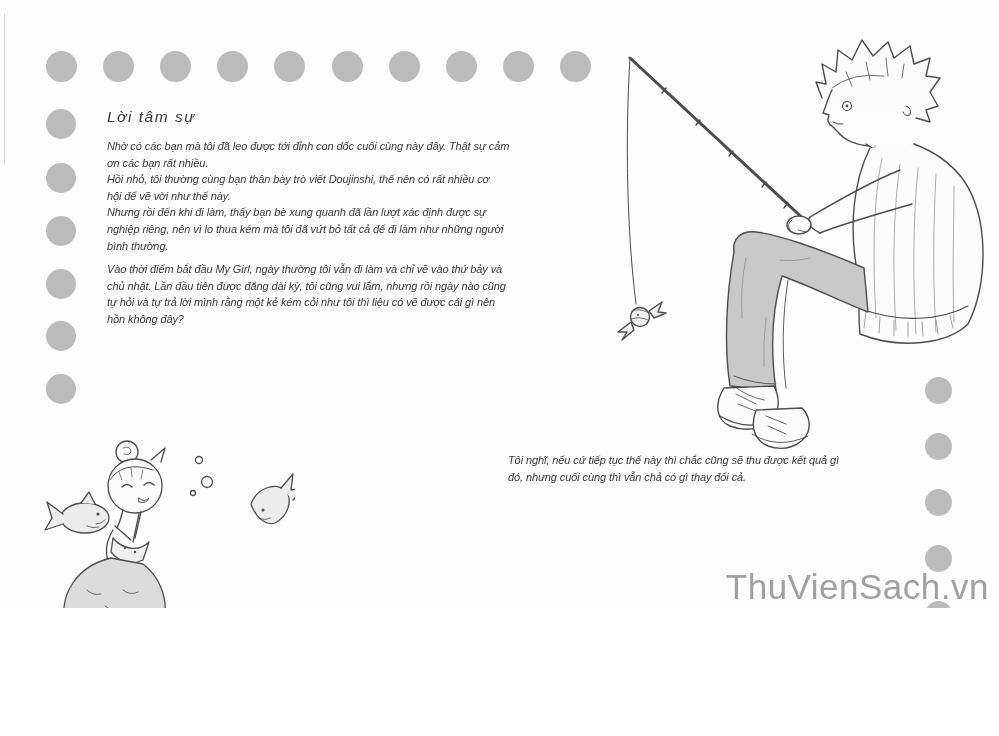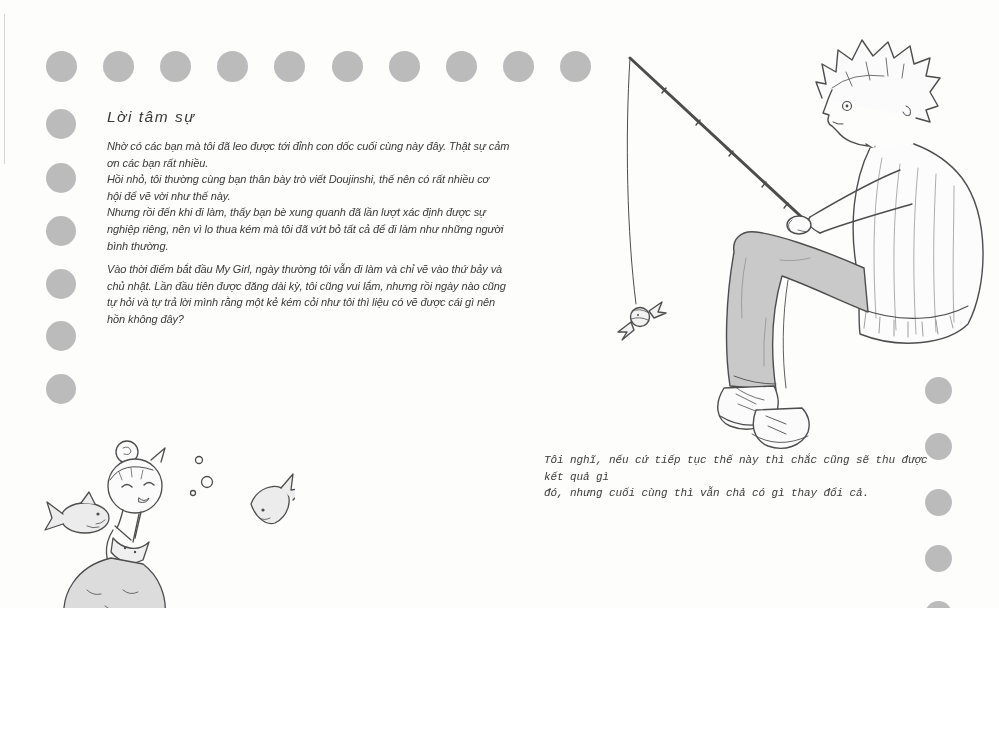--- a/index.html
+++ b/index.html
@@ -31,21 +31,21 @@
   }
   .textblock{position:absolute;z-index:3;}
   .textblock p{
     margin:0 0 7px 0;
     font-size:11px;
     line-height:16.6px;
     white-space:pre-line;
   }
   #left-text{left:107px;top:138px;width:460px;}
   #left-text p.gap{margin-top:1px;}
-  #right-text{left:544px;top:452px;width:385px;font-family:Liberation Mono, monospace;}
+  #right-text{left:508px;top:452px;width:385px;}
   #right-text p{margin-bottom:14px;}
   #signature{
     position:absolute;left:795px;top:601px;width:118px;
     text-align:center;z-index:3;
     font-size:13px;line-height:20px;
   }
   #watermark{
     position:absolute;right:10px;bottom:1px;
     font-size:35px;
     color:rgba(148,148,148,0.88);
@@ -241,14 +241,15 @@
 tự hỏi và tự trả lời mình rằng một kẻ kém cỏi như tôi thì liệu có vẽ được cái gì nên
 hồn không đây?</p>
   </div>
 
   <div id="right-text" class="textblock handtext">
     <p>Tôi nghĩ, nếu cứ tiếp tục thế này thì chắc cũng sẽ thu được kết quả gì
 đó, nhưng cuối cùng thì vẫn chả có gì thay đổi cả.</p>
   </div>
 
 
+  <div id="watermark">ThuVienSach.vn</div>
 
 </div>
 
 </body></html>

